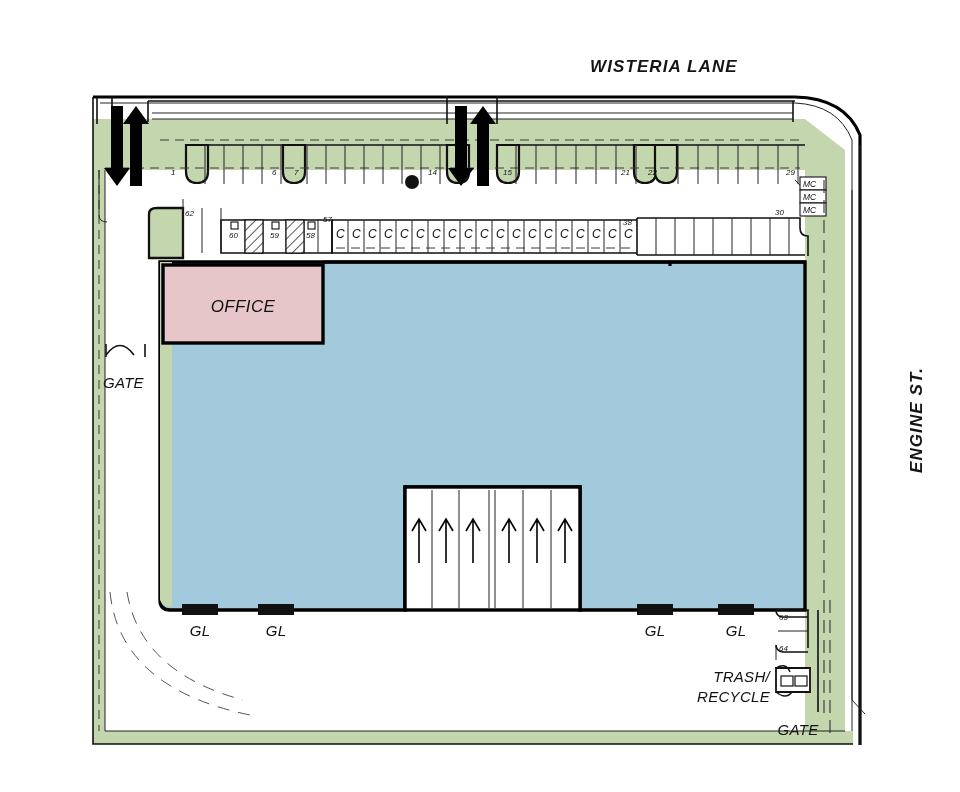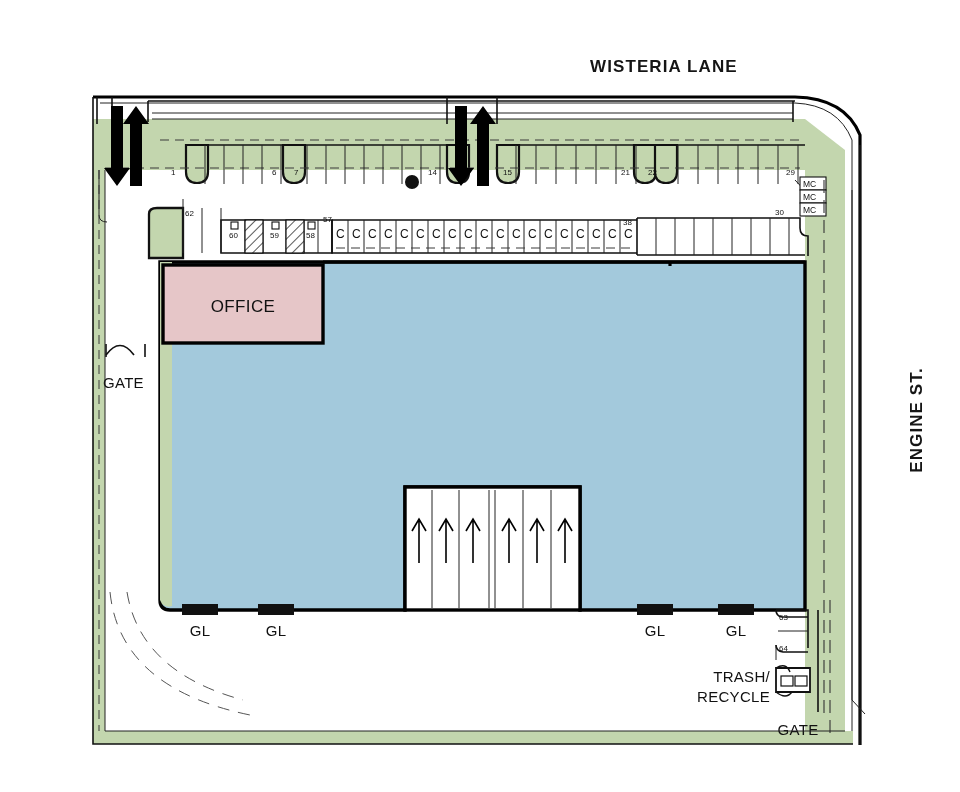--- a/index.html
+++ b/index.html
@@ -11,20 +11,21 @@
     font-family: "Liberation Sans", sans-serif;
     width: 960px;
     height: 792px;
     overflow: hidden;
   }
   #plan-root {
     position: relative;
     width: 960px;
     height: 792px;
     background: #ffffff;
+    font-style: italic;
   }
   svg#site-plan {
     display: block;
     width: 960px;
     height: 792px;
   }
   .ttl {
     font-family: "Liberation Sans", sans-serif;
     font-weight: bold;
     font-size: 17px;

